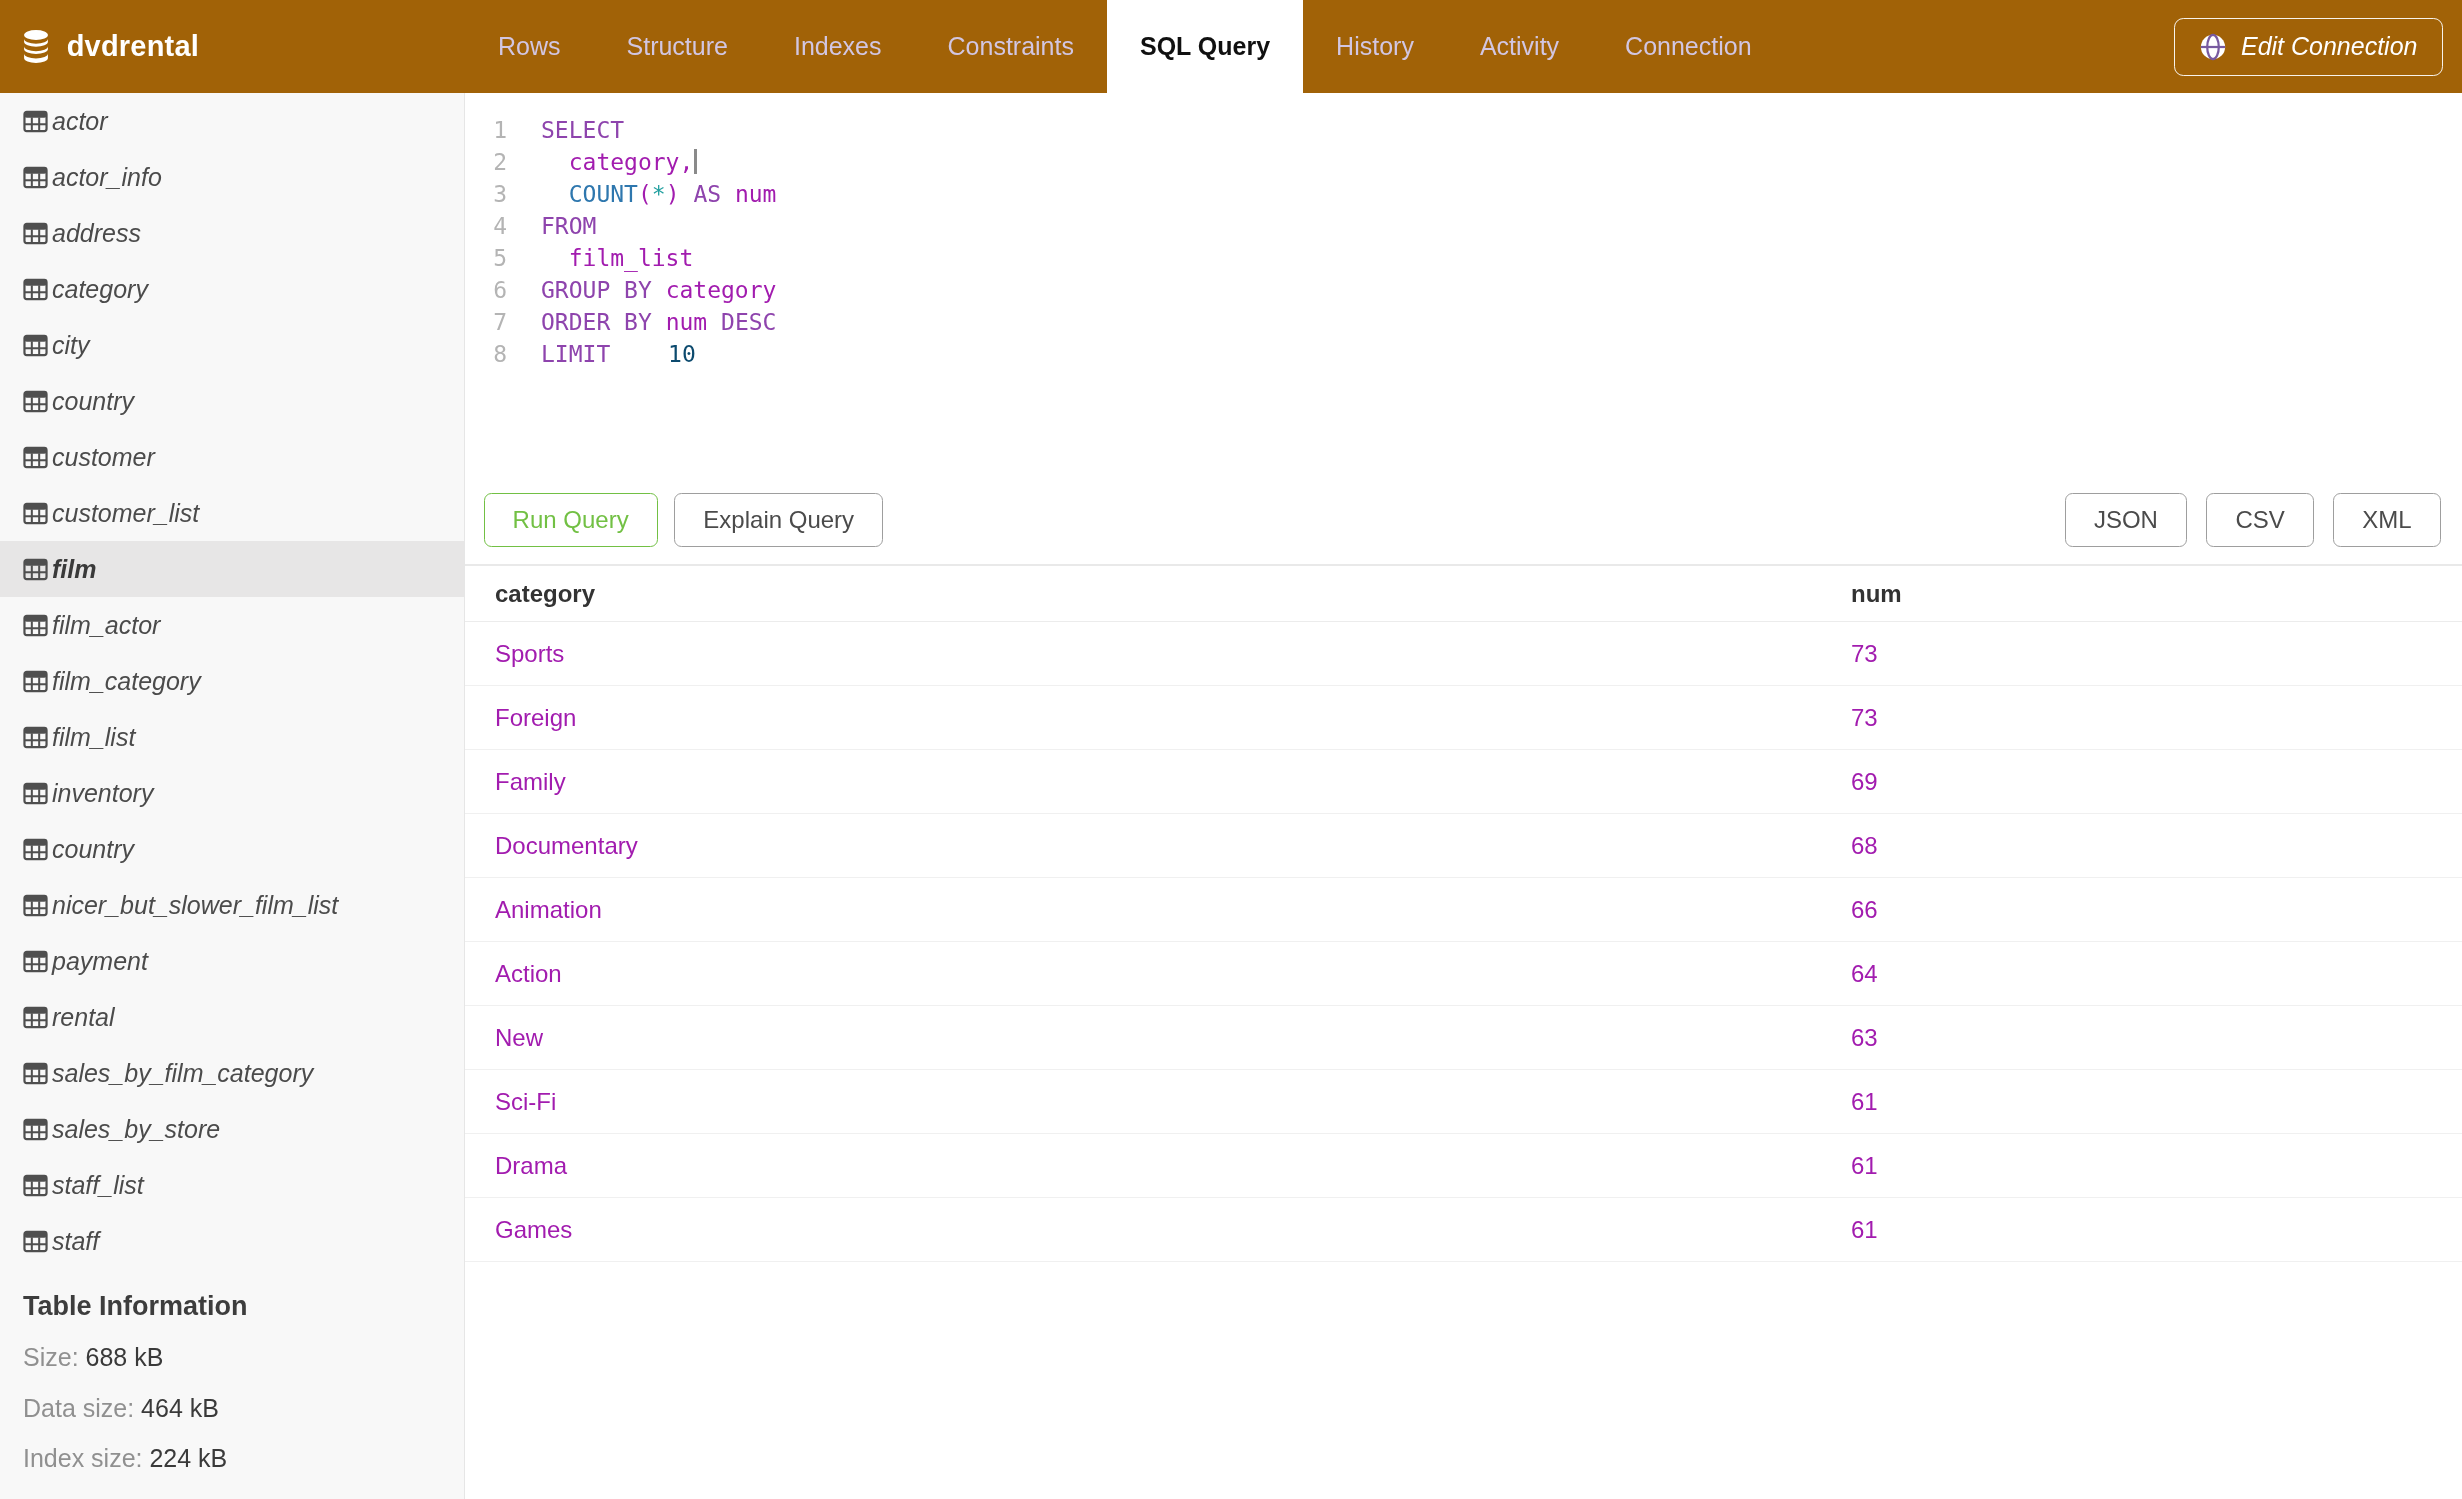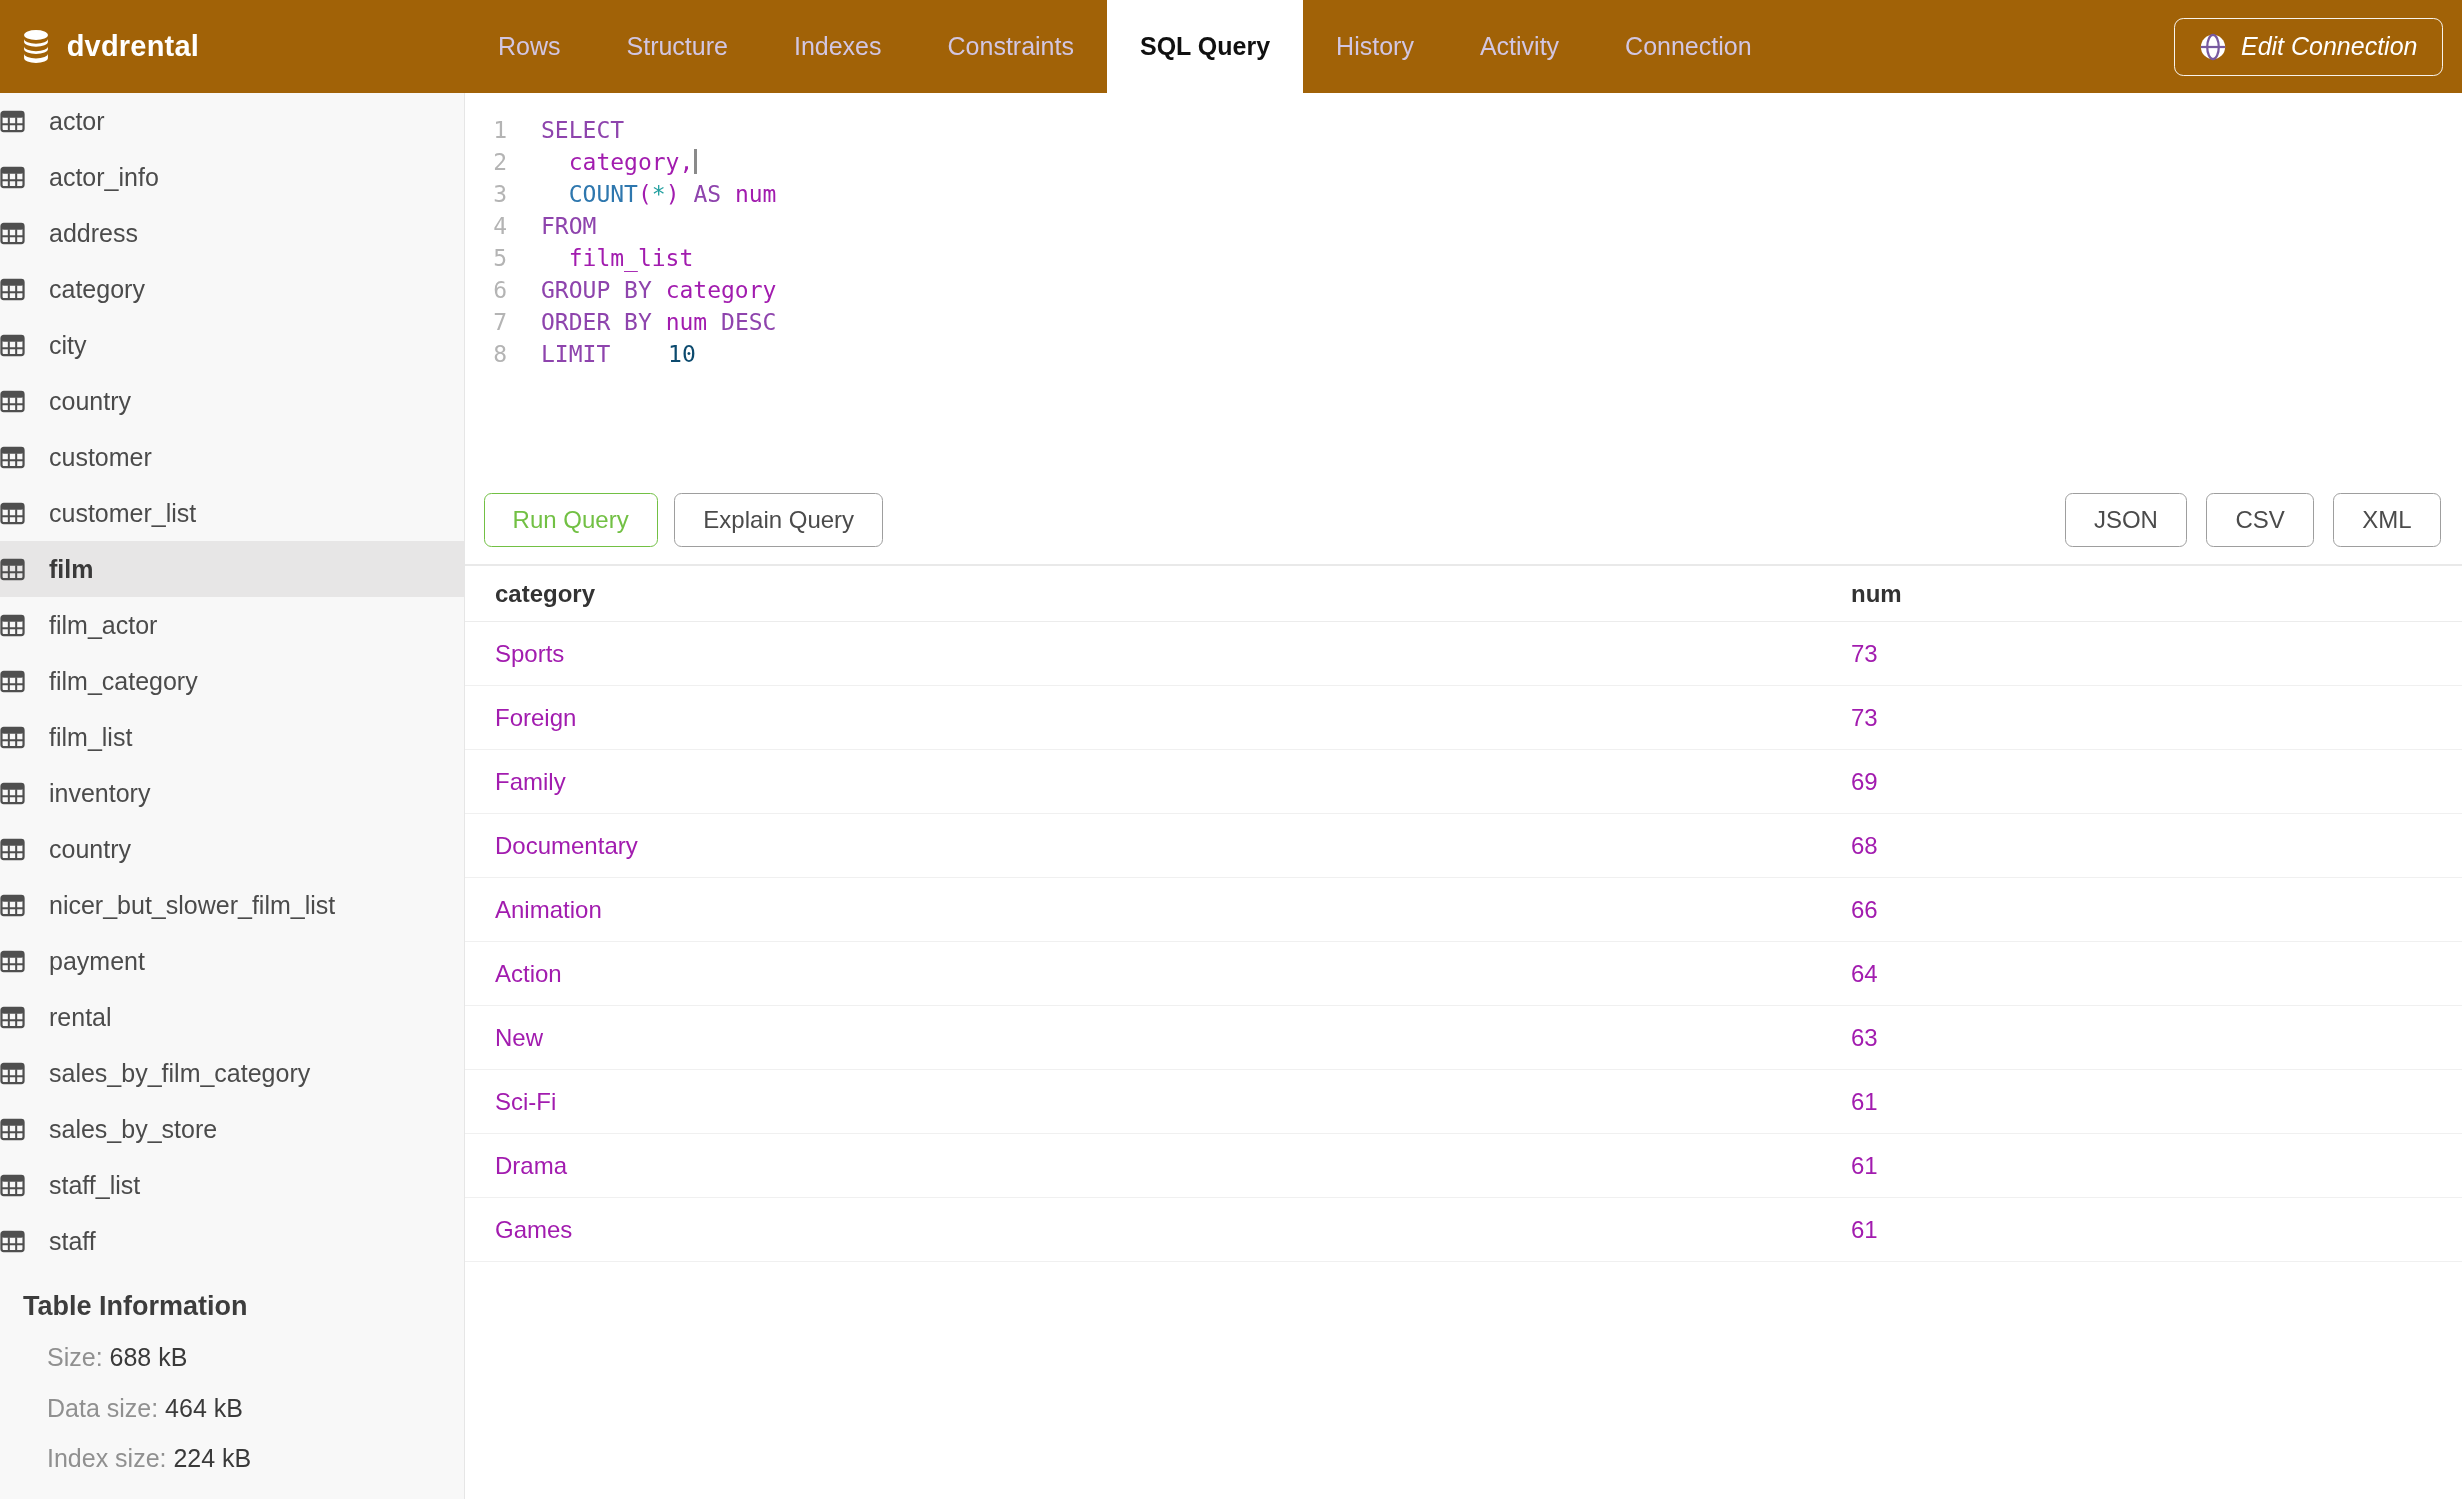--- a/index.html
+++ b/index.html
@@ -42,29 +42,30 @@
     font-style: italic;
   }
 
   
   .sidebar {
     position: absolute; top: 93px; bottom: 0; left: 0; width: 465px;
     background: #f8f8f8; border-right: 0.9px solid #e6e6e6;
     overflow: hidden;
   }
   .side-item {
-    height: 56px; display: flex; align-items: center; gap: 24px;
-    font-size: 25px; color: #4b4b4b; cursor: pointer;
+    height: 56px; display: flex; align-items: center; gap: 4px;
+    padding-left: 23px; font-size: 25px; color: #4b4b4b; cursor: pointer;
     white-space: nowrap;
+    font-style: italic;
   }
   .side-item.selected { background: #e7e6e6; font-weight: 700; color: #3a3a3a; }
   .side-icon { flex: none; display: flex; align-items: center; }
   .table-info { padding: 22px 18.6px 0 23px; }
   .table-info h3 { font-size: 27px; color: #3d3d3d; font-weight: 700; }
-  .info-row { margin-top: 21.4px; font-size: 25px; color: #909090; margin-left: 24px; }
+  .info-row { margin-top: 21.4px; font-size: 25px; color: #909090; }
   .info-row .val { color: #3a3a3a; }
 
   
   .main { position: absolute; top: 93px; left: 465px; right: 0; bottom: 0; background: #fff; }
 
   
   .editor {
     position: absolute; top: 0; left: 0; right: 0; height: 390px;
     padding-top: 21.4px;
     font-family: "DejaVu Sans Mono", monospace;

